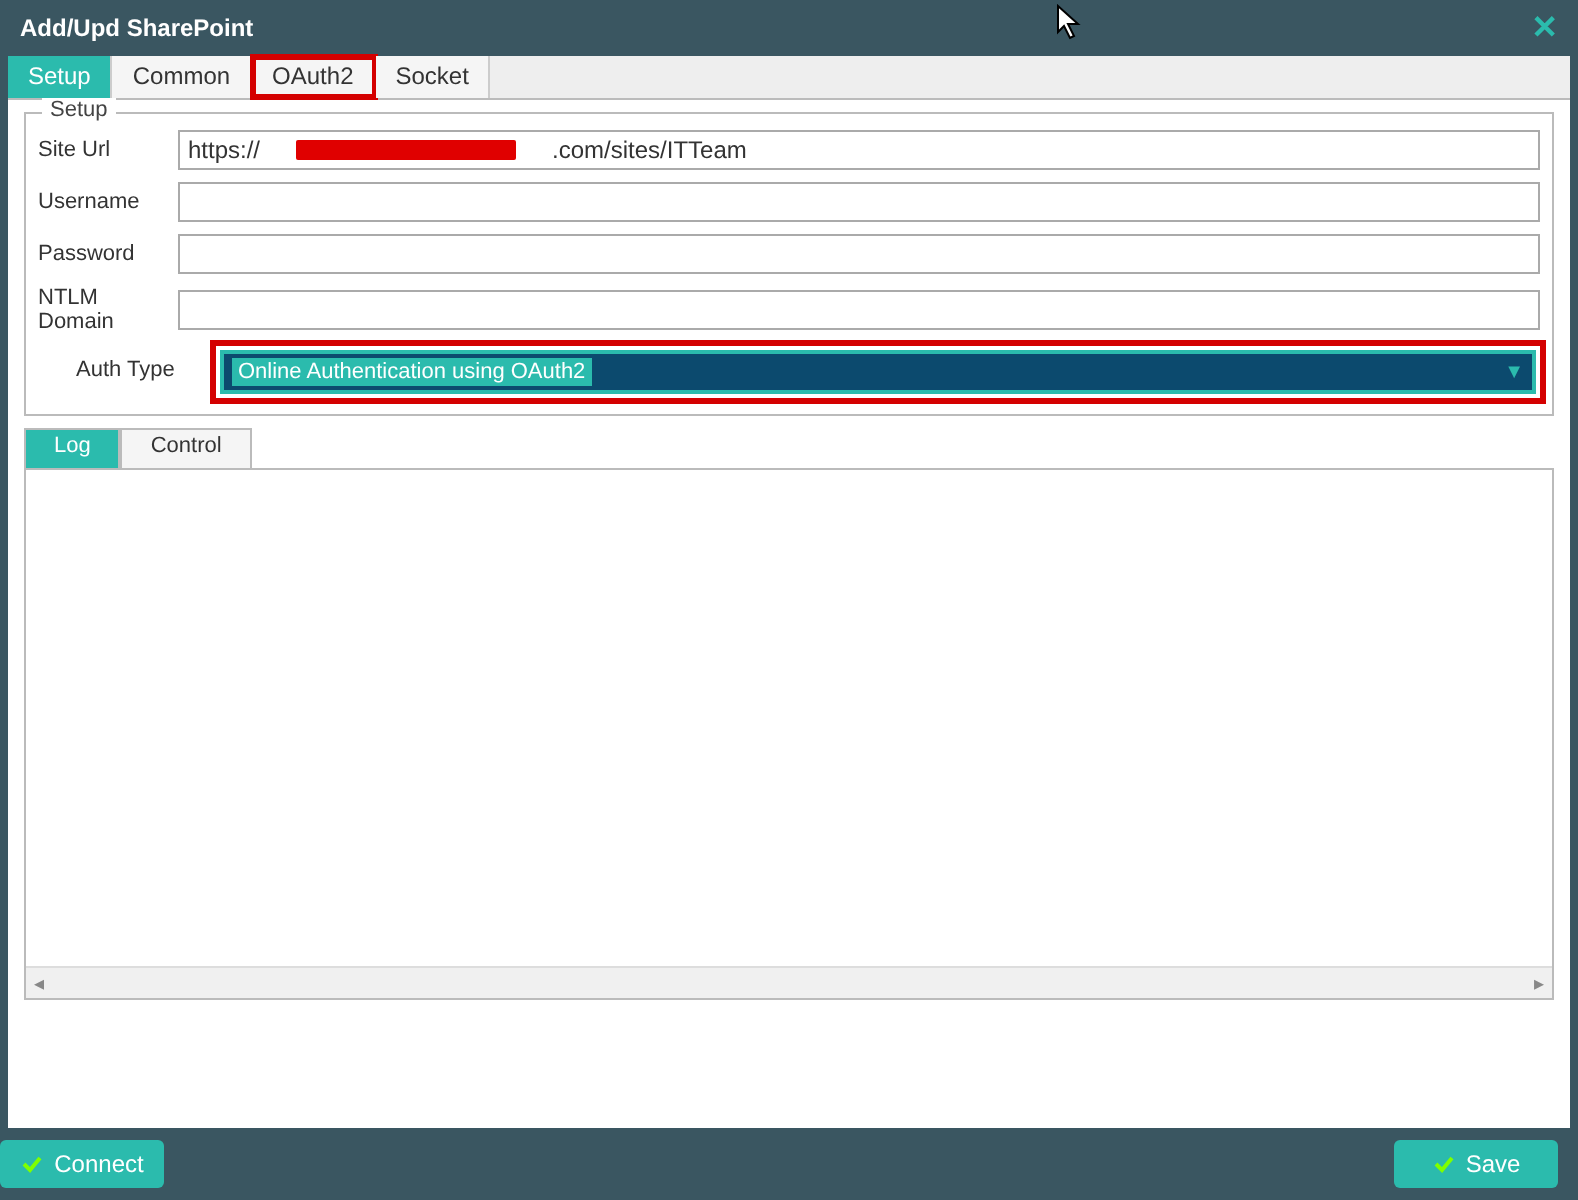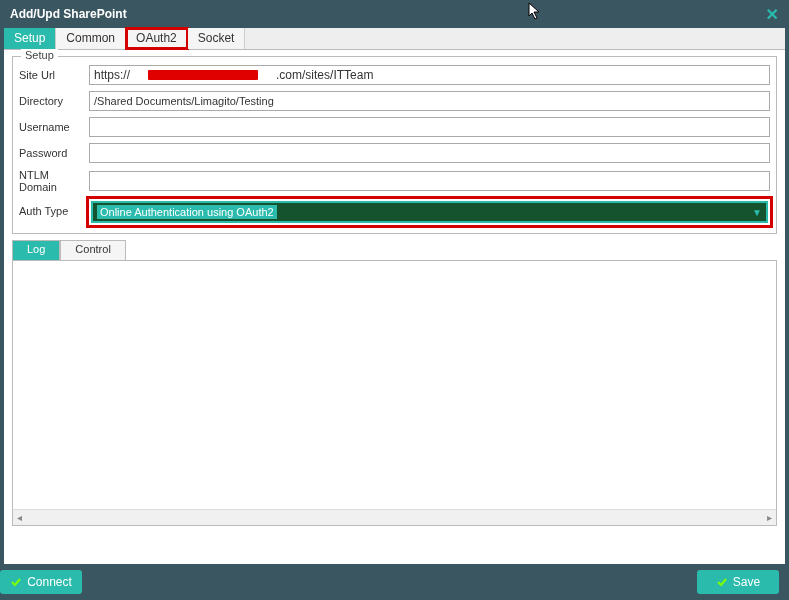--- a/index.html
+++ b/index.html
@@ -20,24 +20,24 @@
 .fieldset .legend { position: absolute; top: -8px; left: 8px; background: #fff; padding: 0 4px; font-size: 11px; color: #444; }
 
 .row { display: flex; align-items: center; margin-bottom: 6px; }
 .row label { width: 70px; color: #333; font-size: 11px; }
 .row .field-wrap { flex: 1; position: relative; }
 .row input[type=text], .row input[type=password] { width: 100%; height: 20px; border: 1px solid #aaa; padding: 2px 4px; font-size: 11px; color: #333; }
 
 .siteurl-wrap { display: flex; align-items: center; width: 100%; height: 20px; border: 1px solid #aaa; padding: 0 4px; font-size: 11px; color: #333; gap: 16px; }
 .siteurl-wrap .redact { display: inline-block; width: 110px; height: 10px; background: #e00000; margin: 0 2px; border-radius: 1px; }
 
-.authrow { display: flex; align-items: flex-start; }
+.authrow { display: flex; align-items: flex-start; margin-left: 19px; }
 .authrow label { width: 70px; padding-top: 6px; color: #333; font-size: 11px; }
 .authrow .dd-wrap { flex: 1; outline: 3px solid #d40000; outline-offset: 0; padding: 2px; }
-.dd { border: 2px solid #2bbbad; height: 22px; display: flex; align-items: center; justify-content: space-between; padding: 0 4px; background: #14532d; cursor: pointer; }
+.dd { border: 2px solid #2bbbad; height: 22px; display: flex; align-items: center; justify-content: space-between; padding: 0 4px; background: #0c4a6e; cursor: pointer; }
 .dd .sel { background: #2bbbad; color: #fff; padding: 1px 3px; font-size: 11px; }
 .dd .arrow { color: #2bbbad; font-size: 10px; }
 
 .logarea { margin: 6px 8px 0 8px; }
 .tabs2 { display: flex; height: 20px; }
 .tab2 { padding: 2px 14px; border: 1px solid #bbb; border-bottom: none; margin-right: 0px; font-size: 11px; cursor: pointer; background: #f5f5f5; color: #333; }
 .tab2.active { background: #2bbbad; color: #fff; }
 .logbox { border: 1px solid #bbb; height: 266px; background: #fff; overflow: auto; position: relative; }
 .logbox .hscroll { position: absolute; bottom: 0; left: 0; right: 0; height: 16px; background: #f0f0f0; border-top: 1px solid #ddd; display:flex; align-items:center; justify-content: space-between; }
 .logbox .hscroll span { color: #888; font-size: 10px; padding: 0 4px; }
@@ -74,26 +74,20 @@
       <label>Site Url</label>
       <div class="field-wrap">
         <div class="siteurl-wrap">
           <span>https://</span>
           <span class="redact"></span>
           <span>.com/sites/ITTeam</span>
         </div>
       </div>
     </div>
 
-    <div class="row">
-      <label>Directory</label>
-      <div class="field-wrap">
-        <input type="text" value="/Shared Documents/Limagito/Testing" style="">
-      </div>
-    </div>
 
     <div class="row">
       <label>Username</label>
       <div class="field-wrap">
         <input type="text" value="" style="">
       </div>
     </div>
 
     <div class="row">
       <label>Password</label>

